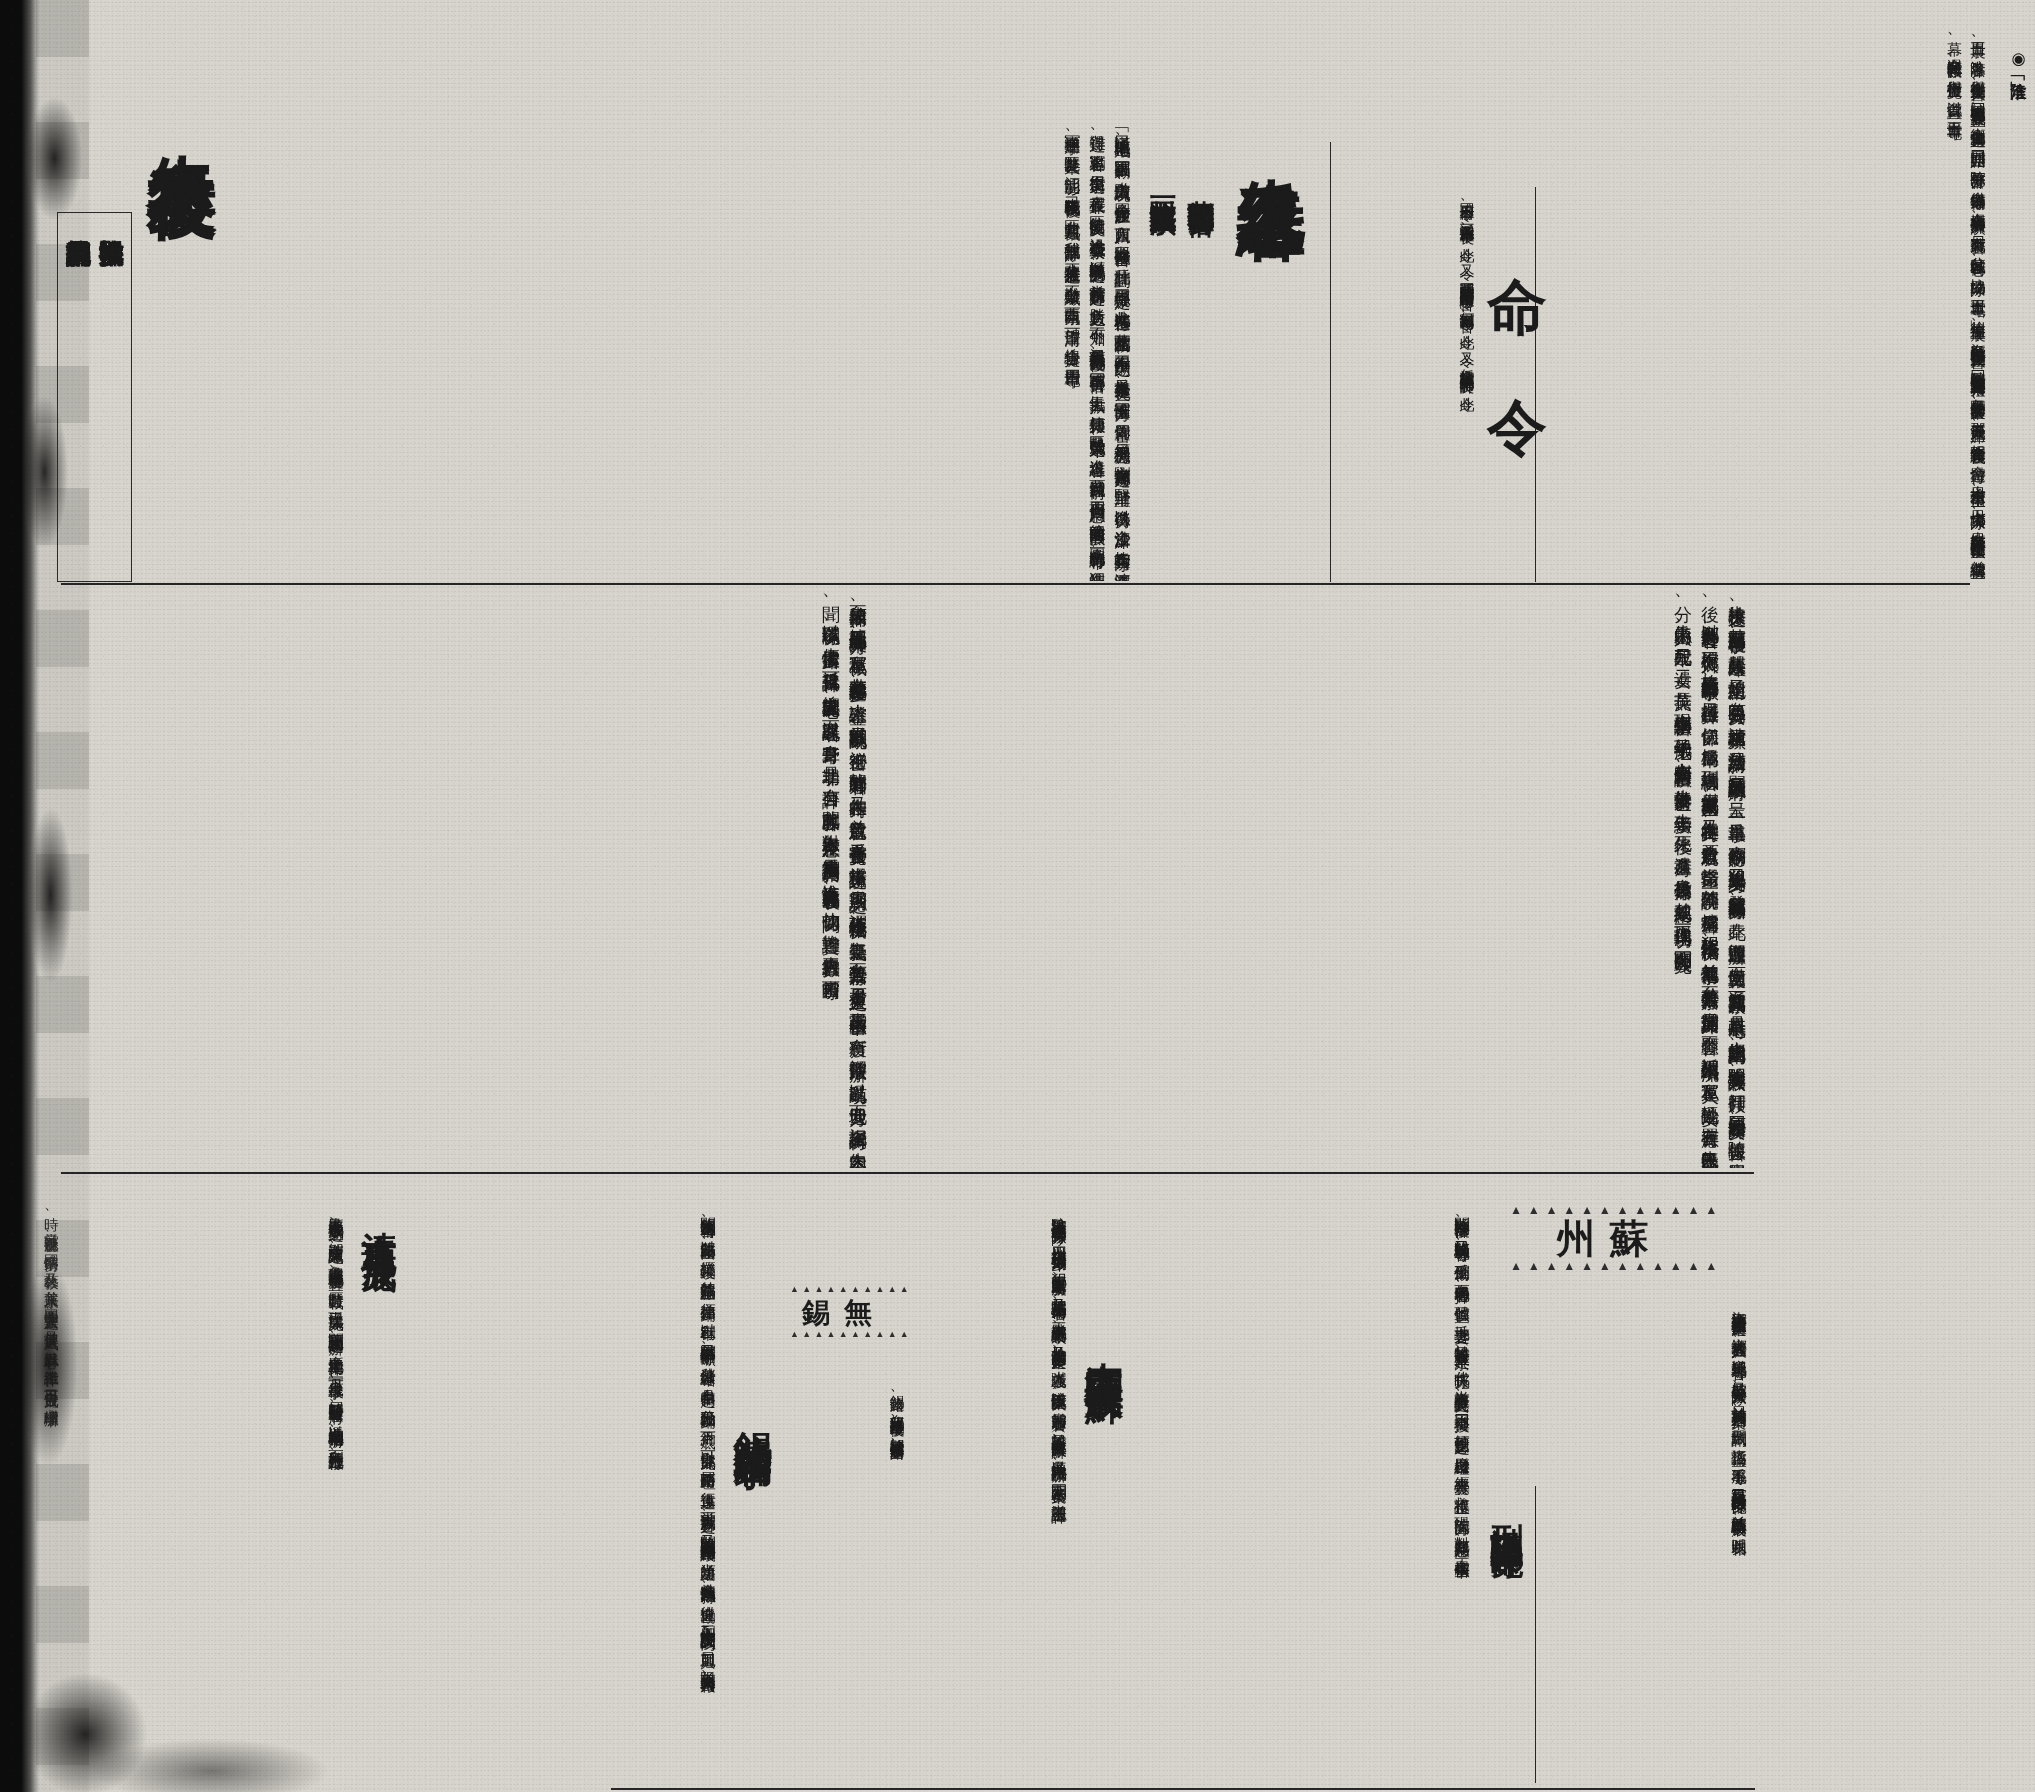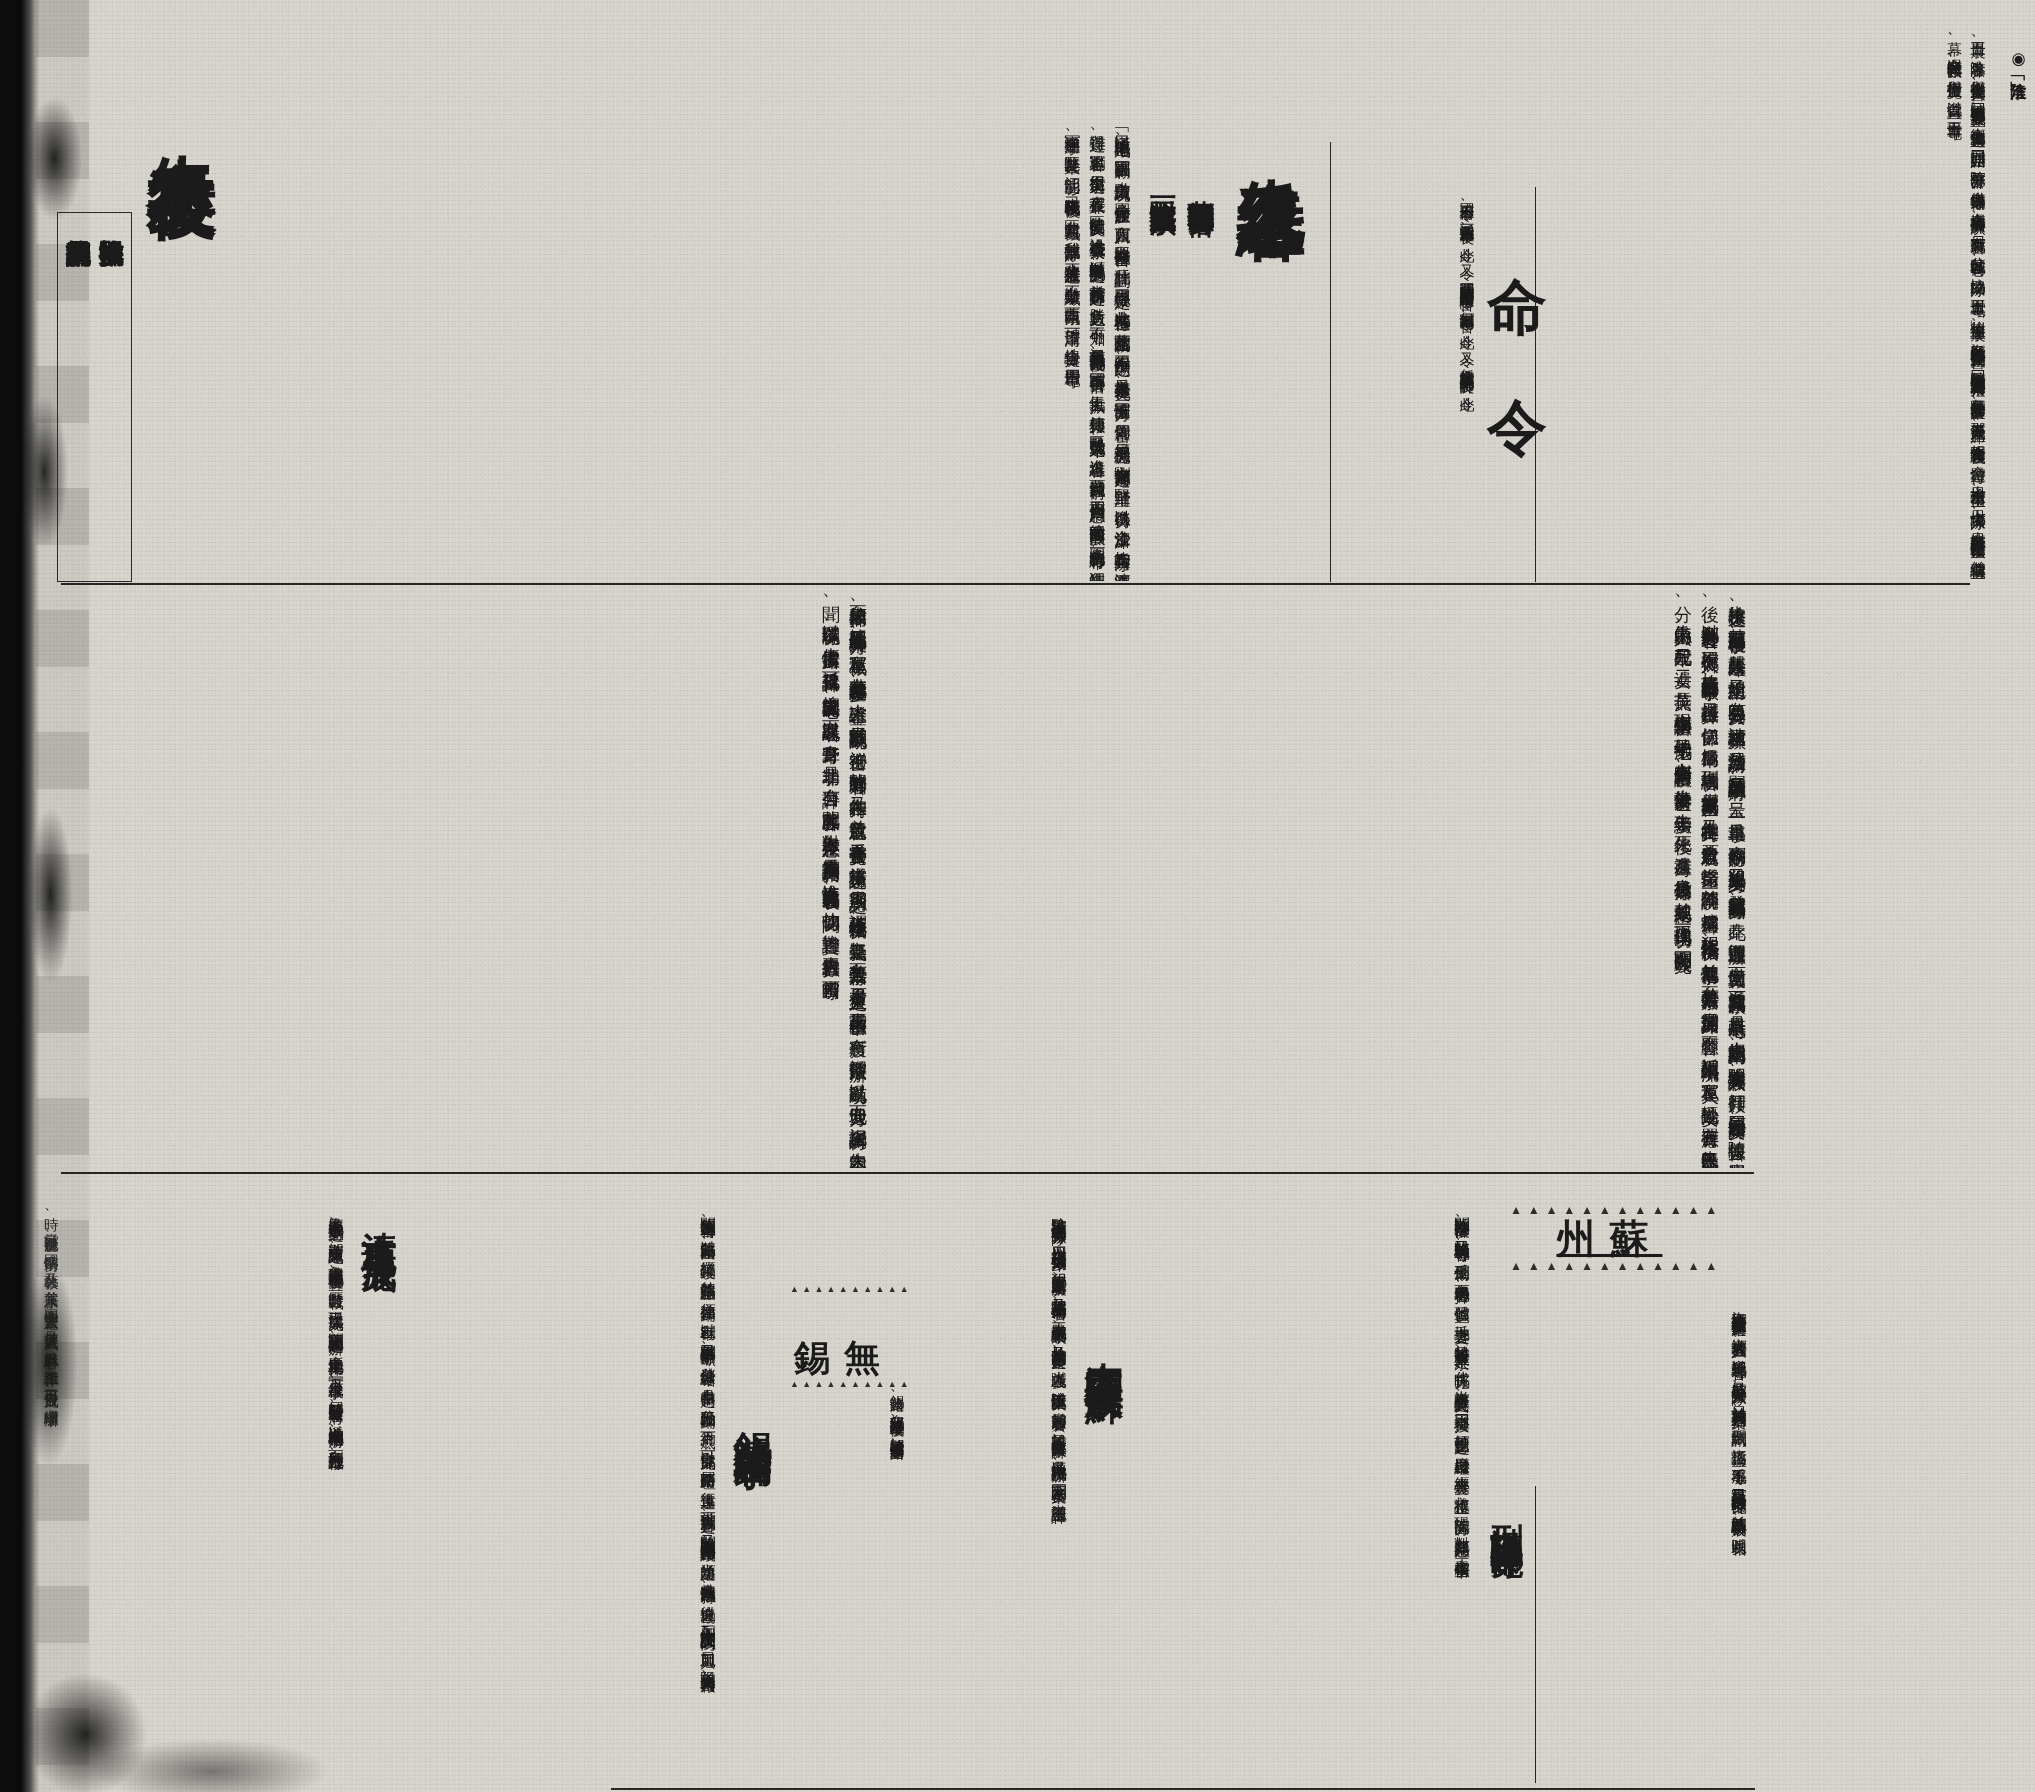--- a/index.html
+++ b/index.html
@@ -82,33 +82,33 @@
   <div class="v2" style="font-size:25px;line-height:33px;">朱被捕後當晚即槍決</div>
   <div class="v2" style="font-size:25px;line-height:33px;">當局謂朱謀搗亂廣東</div>
 </div>
 
 <div class="v" style="left:875px;top:591px;width:875px;height:577px;font-size:18px;line-height:27px;">朱被槍决之後、其家屬已出面料理後事、其服姪朱蔭雄、子婿黎紀南、向第一區公安分局、請求領屍殯葬、該分局准如所請、嗣該局長隨又續呈縣府、呈云、一爲呈報事、竊奉鈞府令飭、將已决犯朱卓文屍身、發交其家屬領回殮葬等因、奉此、遵卽遵照辦理、一面備文呈報、一面通知其家屬具領、本月八日晨早七時、由朱之婿黎紀南到局、驗明朱卓文屍身無誤、卽行具領、舁回原籍唐家灣安葬、隨據報告、朱屍運返抵埠後、以鄉例凡外處身亡者、屍棺不得入鄉、故朱屍乃停於鄉外曠野亭中、擇日舉行殮葬、一切儀節、極爲簡單、到場執紼者、僅家屬戚友數十人而已、又朱卓文在押時、曾否意欲逃脫、當場斃命、外間傳說不一、據當局聲稱、朱犯確係依法執行槍决、並無其他情事、至若有無政治背景、當局則諱莫如深、不願置答、祇謂朱犯勾結流氓、私運軍火、擾亂治安、罪有應得云、朱氏旣已斃命、家屬悲痛萬分、朱爲中山縣人、元配早殁、遺二女、長燕英、現在廣州中學讀書、幼子現年十七歲、亦在廣州中大附中讀書、朱妻於年前逝世、去年續娶、朱死後、遺產甚薄、身後極爲蕭條、其戚黎紀南、現正代爲淸理一切、聞不久卽可完竣云、</div>
 <div class="v" style="left:61px;top:591px;width:810px;height:577px;font-size:18px;line-height:27px;">至朱被捕原因、據悉係因勾結海外某方、私運軍械、在其本營地點起獲甚多、人證確鑿、當局以事關戡亂、祕密進行、故外間鮮有知者、又朱在押時、曾意欲逃脫、爲看守兵士發覺、當場格斃之說、當局則否認之、謂朱確係遵令執行槍决、毫無疑義、至有無政治背景、是否另有主使之人、當局正嚴密偵查中、一有所獲、卽當依法嚴辦、以遏亂萌、而安地方云、記者探詢所得、朱案內容、尚有種種祕聞、以環境關係、未便盡情披露、祇可俟諸異日耳、總之朱以黨國元老、而以謀亂罪名、身膏草野、是非功罪、自有公評、此間黨政各界、對朱案亦極注意、紛電粵當局探詢眞相、惟迄今尚無正式公報發表、故一切傳聞、均難證實、大約再遲數日、當可明瞭云、</div>
 <div class="v" style="left:22.4px;top:1205px;width:39px;height:570px;font-size:14.7px;line-height:21px;opacity:.9;">時、當示以社會狀況、國家情勢、及藝敎、其父永康、固非墨守古法之人、且常使之習武、以健身心、纖維工作、不日可告完成、繼續辦理中、</div>
 
 <div class="sec" style="left:1482px;top:1203px;width:269px;">
   <div class="orn">▲▲▲▲▲▲▲▲▲▲▲▲</div>
-  <div class="secname" style="font-size:39px;text-decoration:underline;">蘇州</div>
+  <div class="secname" style="font-size:39px;">蘇州</div>
   <div class="orn">▲▲▲▲▲▲▲▲▲▲▲▲</div>
 </div>
 <div class="v" style="left:1547px;top:1299px;width:204px;height:484px;font-size:15.5px;line-height:23px;">車坊鄉近來連續發生盜案四起、鄉人被捕者數人、嫌疑犯毛坤容等、呈控吳縣公安第六分隊、於日前將其拘捕到案、嚴刑訊問、誣指爲盜、毛等不服、已具呈軍政部及司法行政部呼冤、並請飭縣查驗傷痕、以明眞相、</div>
 <div class="v hl" style="left:1481px;top:1498px;width:51px;height:285px;font-size:33px;line-height:51px;">刑訊誣盜呈部呼冤</div>
 <div class="v" style="left:1136px;top:1205px;width:338px;height:578px;font-size:15.5px;line-height:23px;">聞縣府接到部令後、已飭醫驗明毛坤容等、確受刑傷、一面仍將毛等看押、聽候偵查、毛坤容之妻、特於昨日（十五）乘車赴京、代夫呼冤、尚有許杏根之妻許氏、因不堪其擾、頓萌厭世之念、一度懸樑自縊、幸經人發覺、救護得生、現法院方面、對此案頗爲注意、正在嚴密偵查中、</div>
 
 <div class="v hl" style="left:1077px;top:1331px;width:55px;height:346px;font-size:39px;line-height:55px;">太湖巨匪被擒解蘇</div>
 <div class="v" style="left:912px;top:1205px;width:159px;height:578px;font-size:15.5px;line-height:23px;">駐泖吳江橫扇之水上公安隊第二分隊、十四日在鎮上捕獲橫行太湖多年、犯案纍纍之巨匪王勝友、及其拐騙黨王光倫兩名、王勝友供認綁架勒贖、及搶劫太湖附近各案多起、人贓並獲、該隊以案情重大、當卽嚴加看管、於昨日（十五）派隊轉解來蘇、送吳縣地方法院訊辦、聞王匪到案後、尚首認不諱云、</div>
 
 <div class="sec" style="left:790px;top:1282px;width:122px;">
   <div class="orn" style="font-size:9px;letter-spacing:3.3px;">▲▲▲▲▲▲▲▲▲▲▲▲</div>
-  <div class="secname" style="font-size:36px;margin-top:42px;">無錫</div>
+  <div class="secname" style="font-size:28px;">無錫</div>
   <div class="orn" style="font-size:9px;letter-spacing:3.3px;">▲▲▲▲▲▲▲▲▲▲▲▲</div>
 </div>
 <div class="v" style="left:794px;top:1384px;width:114px;height:399px;font-size:14.7px;line-height:22px;">錫滬公路、自蘇錫段路基翻修竣工後、卽積極籌備加鋪石子路面、</div>
 <div class="v hl" style="left:728px;top:1400px;width:51px;height:354px;font-size:39px;line-height:51px;">錫滬公路加鋪石子</div>
 <div class="v" style="left:431px;top:1205px;width:289px;height:578px;font-size:15.5px;line-height:23px;">聞錫滬長途汽車公司、以蘇錫段路面、業經鋪竣、其餘錫滬全線、亦須一律加鋪、以利行車、刻已購儲碎石子千餘噸、分儲沿線各站、自本月中旬起、分段動工加鋪、約下月底、可以全部完成、屆時路面平坦、行車迅速、當可大減震動之苦、又聞建設廳以蘇錫路出山光福經路綫、尚須建築、特令吳縣無錫兩縣、從速會勘、列入二十四年度建設計劃以內、剋日興工、並限文到十日內具報云、</div>
 
 <div class="v hl" style="left:355px;top:1203px;width:47px;height:366px;font-size:35px;line-height:47px;">清丈土地下月底完成</div>
 <div class="v" style="left:67px;top:1205px;width:281px;height:578px;font-size:15.5px;line-height:23px;">本邑縣土地局在未成立之前、卽有淸丈隊之組織、負責辦理全縣土地淸丈事宜、歷時數載、現已次第完成、聞該局現正加緊趕辦、全縣土地淸丈工作、下月底可一律竣事、屆時卽行造册呈報省府、以憑編造全縣地籍圖册、而利推行土地行政云、</div>
 
 <div class="grain grain1"></div>

